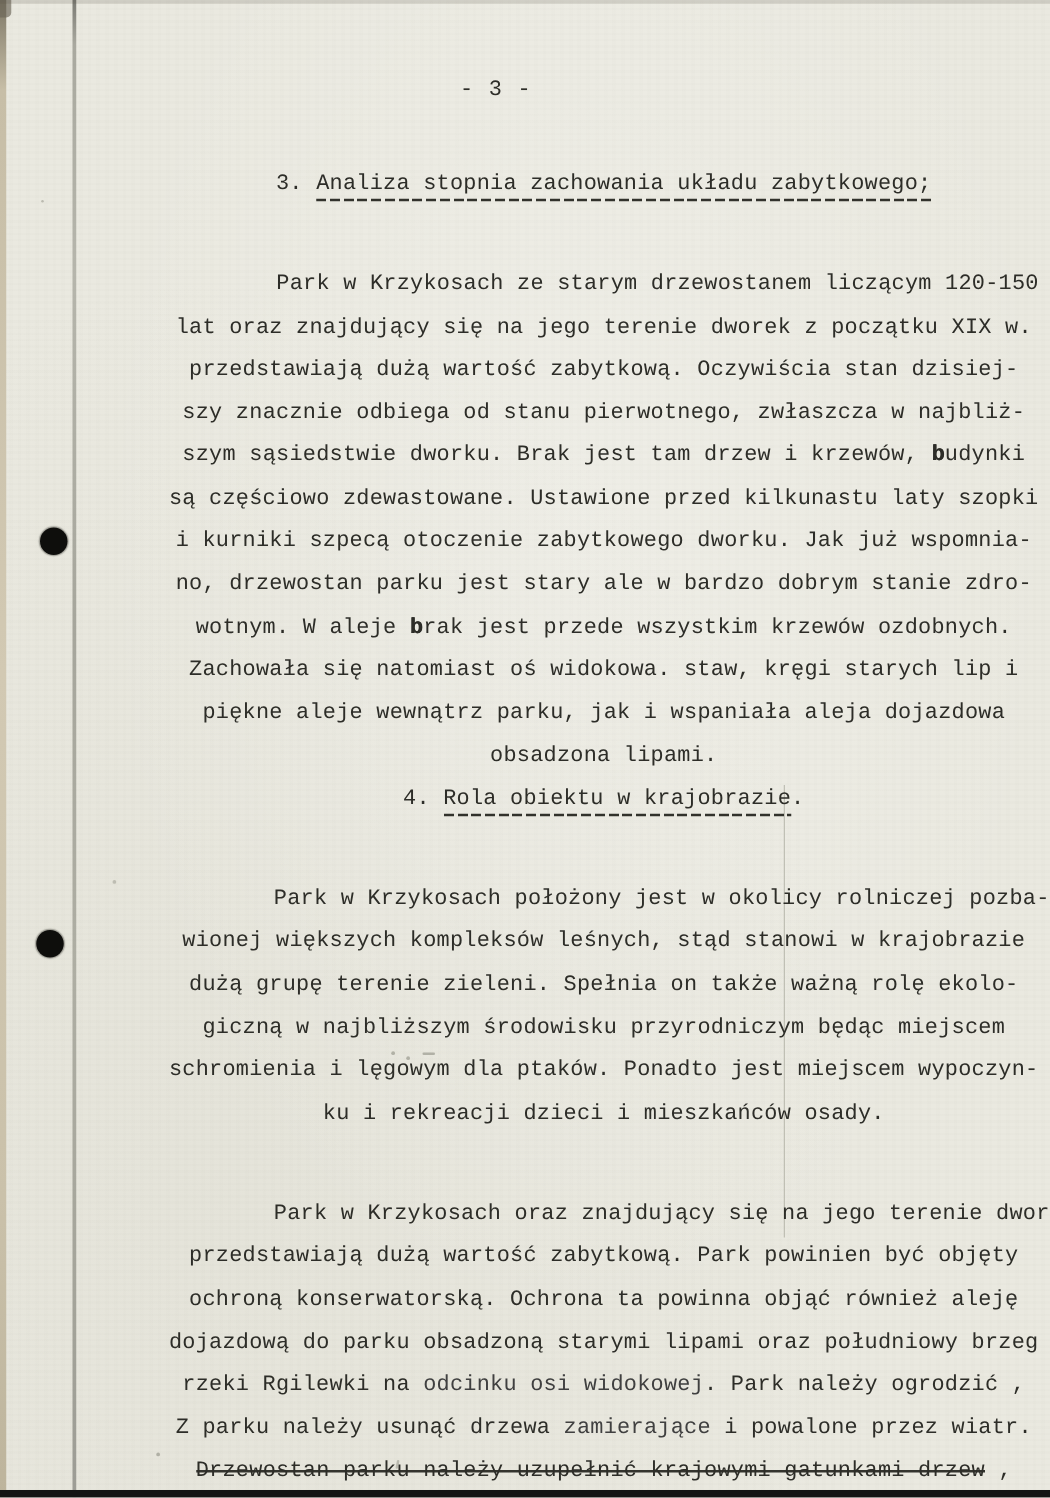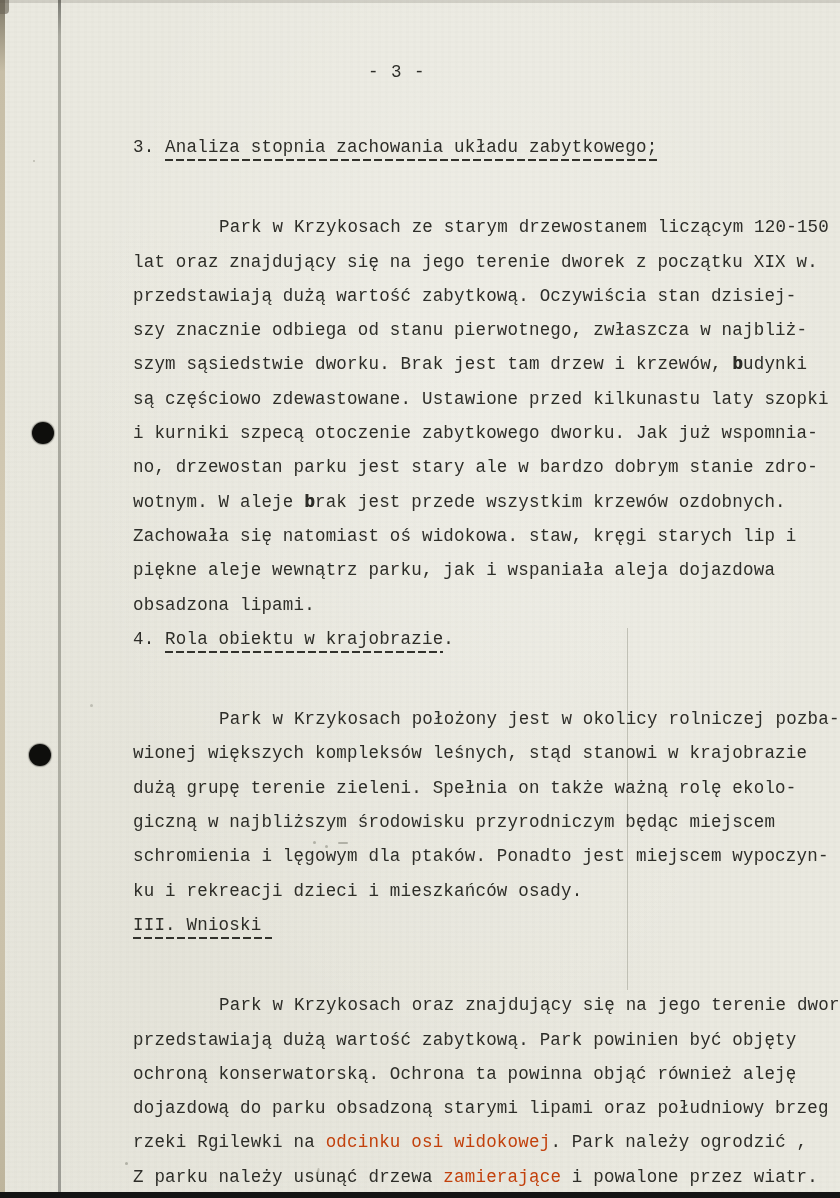--- a/index.html
+++ b/index.html
@@ -58,30 +58,31 @@
     font-size:17.5px;letter-spacing:1px;white-space:pre;
   }
 
   .doc{
     position:absolute;left:133px;top:130px;width:700px;
   }
   .line{
     height:34.3px;line-height:34.3px;
     font-size:17.5px;letter-spacing:.2px;
     white-space:pre;
+    text-align:center;
   }
   .line.indent{padding-left:86px;margin-top:46px;}
   .line.heading{margin-bottom:11px;}
   .s-u{
     padding-bottom:4px;
     background-image:repeating-linear-gradient(90deg,#32322c 0 8px,rgba(0,0,0,0) 8px 11px);
     background-repeat:no-repeat;background-position:0 100%;background-size:100% 2px;
   }
   .s-b{font-weight:bold;text-shadow:.4px 0 0 #2d2d28;}
-  .s-f{color:#c2410c;}
+  .s-f{color:#404040;}
   .s-x{
     background-image:linear-gradient(#34342e,#34342e);
     background-repeat:no-repeat;background-position:0 54%;background-size:100% 2px;
   }
 
   
   .speck{position:absolute;background:#8e8e82;opacity:.6;border-radius:50%;}
   .sp1{left:313px;top:841px;width:3px;height:3px;}
   .sp2{left:325px;top:845px;width:3px;height:3px;}
   .dash1{left:338px;top:842px;width:10px;height:2px;border-radius:1px;}
@@ -119,21 +120,20 @@
       <div class="line"><span>Zachowała się natomiast oś widokowa. staw, kręgi starych lip i</span></div>
       <div class="line"><span>piękne aleje wewnątrz parku, jak i wspaniała aleja dojazdowa</span></div>
       <div class="line"><span>obsadzona lipami.</span></div>
       <div class="line heading"><span>4. </span><span class="s-u">Rola obiektu w krajobrazie</span><span>.</span></div>
       <div class="line indent"><span>Park w Krzykosach położony jest w okolicy rolniczej pozba-</span></div>
       <div class="line"><span>wionej większych kompleksów leśnych, stąd stanowi w krajobrazie</span></div>
       <div class="line"><span>dużą grupę terenie zieleni. Spełnia on także ważną rolę ekolo-</span></div>
       <div class="line"><span>giczną w najbliższym środowisku przyrodniczym będąc miejscem</span></div>
       <div class="line"><span>schromienia i lęgowym dla ptaków. Ponadto jest miejscem wypoczyn-</span></div>
       <div class="line"><span>ku i rekreacji dzieci i mieszkańców osady.</span></div>
-      <div class="line heading"><span class="s-u">III. Wnioski </span></div>
       <div class="line indent"><span>Park w Krzykosach oraz znajdujący się na jego terenie dworek</span></div>
       <div class="line"><span>przedstawiają dużą wartość zabytkową. Park powinien być objęty</span></div>
       <div class="line"><span>ochroną konserwatorską. Ochrona ta powinna objąć również aleję</span></div>
       <div class="line"><span>dojazdową do parku obsadzoną starymi lipami oraz południowy brzeg</span></div>
       <div class="line"><span>rzeki Rgilewki na </span><span class="s-f">odcinku osi widokowej</span><span>. Park należy ogrodzić ,</span></div>
       <div class="line"><span>Z parku należy usunąć drzewa </span><span class="s-f">zamierające</span><span> i powalone przez wiatr.</span></div>
       <div class="line"><span class="s-x">Drzewostan parku należy uzupełnić krajowymi gatunkami drzew</span><span> ,</span></div>
     </div>
 
   <div class="speck sp1"></div>

